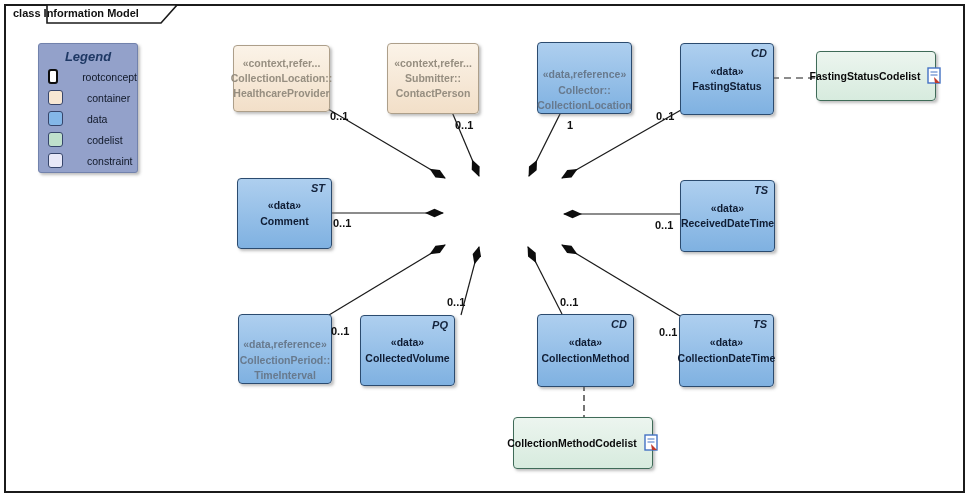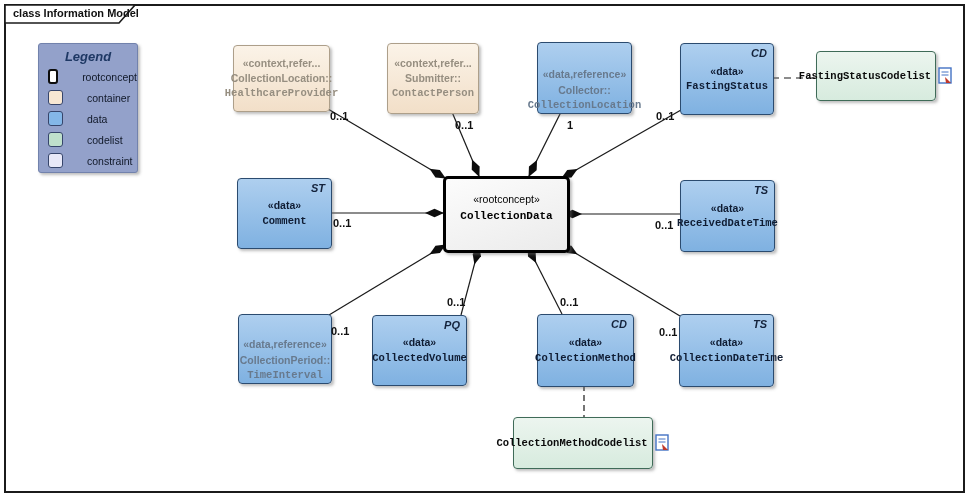--- a/index.html
+++ b/index.html
@@ -1,25 +1,25 @@
 <!DOCTYPE html>
 <html><head>
 <meta charset="utf-8">
 <style>
   html,body{margin:0;padding:0;background:#fff;font-family:"Liberation Sans",sans-serif;}
   #stage{position:relative;width:971px;height:497px;background:#fff;overflow:hidden;}
   .frame{position:absolute;left:4px;top:4px;width:957px;height:485px;border:2px solid #1b1b1b;}
-  .tab{position:absolute;left:-2px;top:-2px;width:134px;height:21px;}
+  .tab{position:absolute;left:-2px;top:-2px;width:134px;height:21px;padding-left:42px;}
   .tab-text{position:absolute;left:9px;top:3px;font-size:11px;font-weight:bold;color:#111;white-space:nowrap;}
   svg.wires{position:absolute;left:0;top:0;width:971px;height:497px;z-index:1;}
   .node{position:absolute;z-index:2;border-radius:4px;display:flex;align-items:center;justify-content:center;
         box-shadow:2px 2px 3px rgba(110,110,110,.45);text-align:center;}
   .node .lines{line-height:1.45;}
   .node .stereo,.node .qual{font-size:10.5px;font-weight:bold;}
-  .node .nm{font-size:10.5px;font-weight:bold;font-family:Liberation Mono, monospace;}
+  .node .nm{font-size:10.5px;font-weight:bold;}
   .corner{position:absolute;top:3px;right:6px;font-size:11px;font-style:italic;font-weight:bold;color:#14233c;}
   .data-node{background:linear-gradient(180deg,#aecfef 0%,#7fb1e1 100%);border:1px solid #2b4b6f;color:#0f1c33;}
   .data-ref-node{background:linear-gradient(180deg,#aecfef 0%,#7fb1e1 100%);border:1px solid #2b4b6f;color:#687a8e;align-items:flex-end;}
   .container-node{background:linear-gradient(180deg,#fbf3e8 0%,#f2dfc8 100%);border:1px solid #ad9f8a;color:#968e80;}
   .codelist-node{background:linear-gradient(180deg,#ecf5ef 0%,#d7ebde 100%);border:1px solid #3f6b58;color:#0a0a0a;gap:7px;}
   .root-node{background:linear-gradient(160deg,#fcfcfc 0%,#ebebeb 100%);border:3px solid #000;color:#000;
              align-items:flex-start;border-radius:5px;}
   .root-node .lines{padding-top:12px;line-height:1.6;}
   .root-node .stereo{font-weight:normal;font-size:10.5px;}
   .root-node .nm{font-size:11px;}
@@ -139,44 +139,38 @@
   </div>
 
   <div class="node data-node" style="left:237px;top:178px;width:93px;height:69px">
     <span class="corner">ST</span>
     <div class="lines">
       <div class="stereo">«data»</div>
       <div class="nm">Comment</div>
     </div>
   </div>
 
-  <div class="node root-node" style="left:443px;top:176px;width:121px;height:71px">
-    <div class="lines">
-      <div class="stereo">«rootconcept»</div>
-      <div class="nm">CollectionData</div>
-    </div>
-  </div>
 
   <div class="node data-node" style="left:680px;top:180px;width:93px;height:70px">
     <span class="corner">TS</span>
     <div class="lines">
       <div class="stereo">«data»</div>
       <div class="nm">ReceivedDateTime</div>
     </div>
   </div>
 
   <div class="node data-ref-node" style="left:238px;top:314px;width:92px;height:68px">
     <div class="lines">
       <div class="stereo">«data,reference»</div>
       <div class="qual">CollectionPeriod::</div>
       <div class="nm">TimeInterval</div>
     </div>
   </div>
 
-  <div class="node data-node" style="left:372px;top:315px;width:93px;height:69px">
+  <div class="node data-node" style="left:360px;top:315px;width:93px;height:69px">
     <span class="corner">PQ</span>
     <div class="lines">
       <div class="stereo">«data»</div>
       <div class="nm">CollectedVolume</div>
     </div>
   </div>
 
   <div class="node data-node" style="left:537px;top:314px;width:95px;height:71px">
     <span class="corner">CD</span>
     <div class="lines">

